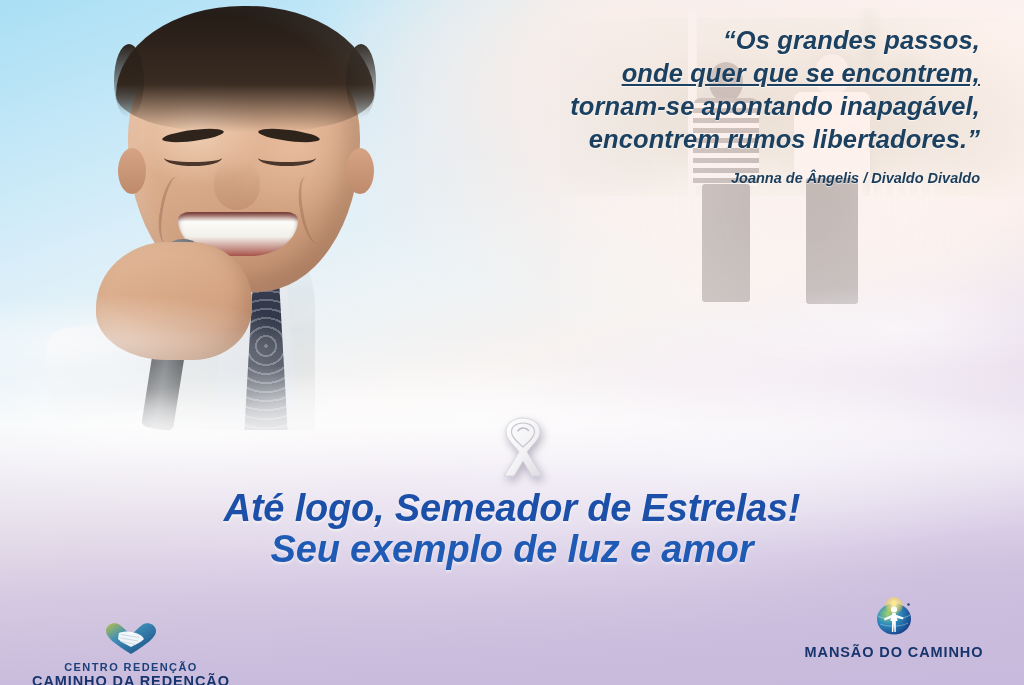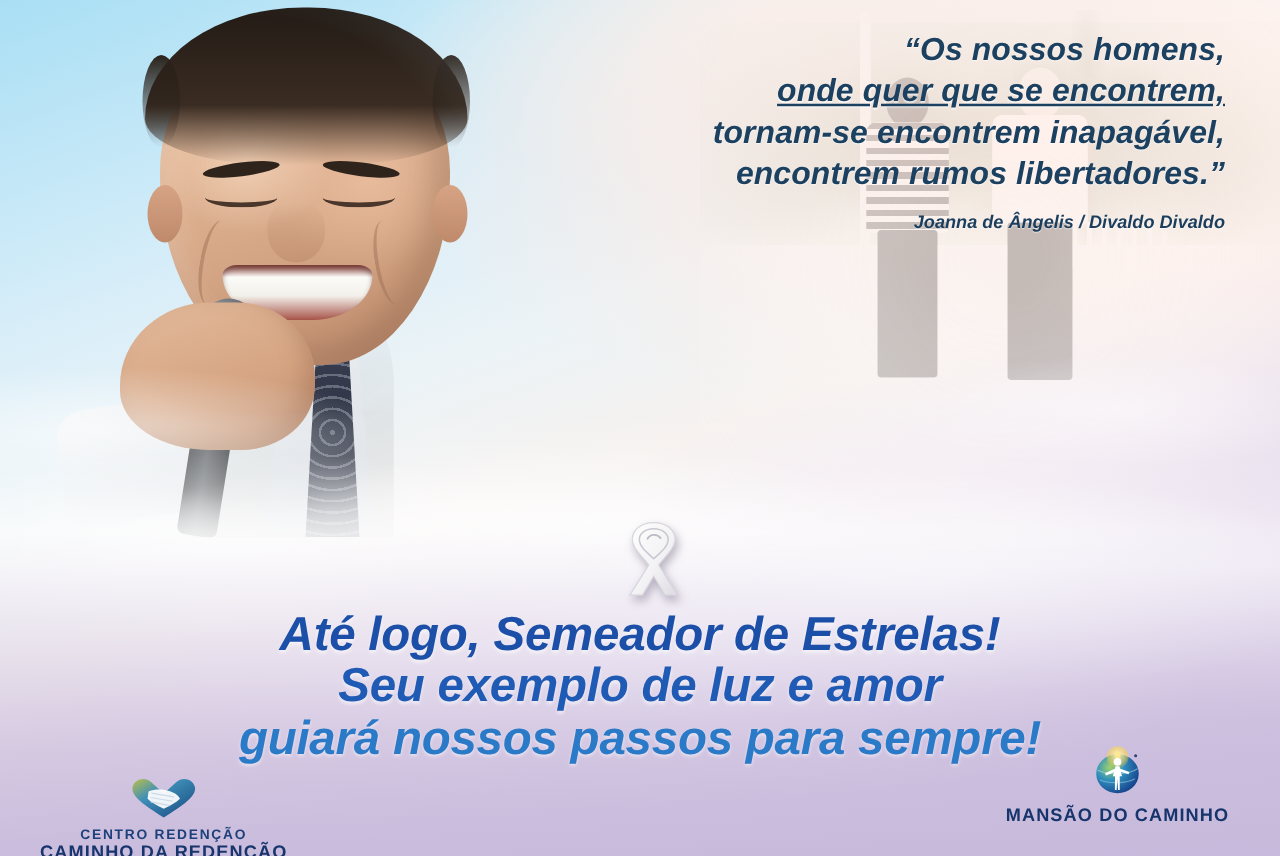--- a/index.html
+++ b/index.html
@@ -381,23 +381,23 @@
       <span class="stem"></span>
     </div>
     <div class="p-hand"></div>
   </div>
 
   <div class="bg-layer sky-cloudbank"></div>
   <div class="bg-layer sky-mist-mid"></div>
   <div class="bg-layer sky-lavender-bottom"></div>
 
   <div class="quote">
-    <span class="quote-line" style="color: rgb(27, 64, 96);">“Os nossos homens,</span>
+    <span class="quote-line" style="color: rgb(27, 64, 96);">“Os grandes passos,</span>
     <span class="quote-line" style="color: rgb(27, 64, 96); text-decoration: underline;">onde quer que se encontrem,</span>
-    <span class="quote-line" style="color: rgb(27, 64, 96);">tornam-se encontrem inapagável,</span>
+    <span class="quote-line" style="color: rgb(27, 64, 96);">tornam-se apontando inapagável,</span>
     <span class="quote-line" style="color: rgb(27, 64, 96);">encontrem rumos libertadores.”</span>
     <span class="quote-author">Joanna de Ângelis / Divaldo Divaldo</span>
   </div>
 
   <div class="ribbon-wrap">
     <svg width="62" height="72" viewBox="0 0 62 72" aria-hidden="true">
       <defs>
         <linearGradient id="rg" x1="0" y1="0" x2="1" y2="1">
           <stop offset="0%" stop-color="#ffffff"></stop>
           <stop offset="55%" stop-color="#f3f2f4"></stop>
@@ -406,21 +406,20 @@
       </defs>
       <path d="M31 6 C20 6 13 13 14 21 C15 28 22 33 27 40 L12 64 L22 64 L31 49 L40 64 L50 64 L35 40 C40 33 47 28 48 21 C49 13 42 6 31 6 Z" fill="url(#rg)" stroke="#d7d5dd" stroke-width="1"></path>
       <path d="M31 11 C24 11 19 15 19.5 20.5 C20 25.5 25 29.5 31 35 C37 29.5 42 25.5 42.5 20.5 C43 15 38 11 31 11 Z" fill="none" stroke="#c9c7d1" stroke-width="1.2"></path>
       <path d="M26 19 C28 15 34 15 36.5 18.5" fill="none" stroke="#bdbbc6" stroke-width="1.4" stroke-linecap="round"></path>
     </svg>
   </div>
 
   <div class="headline">
     <span class="hl hl-1" style="color: rgb(28, 79, 168);">Até logo, Semeador de Estrelas!</span>
     <span class="hl hl-2" style="color: rgb(31, 90, 180);">Seu exemplo de luz e amor</span>
-    <span class="hl hl-3" style="color: rgb(42, 122, 200);">guiará nossos passos para sempre!</span>
   </div>
 
   <div class="logo-left">
     <span class="logo-mark">
       <svg width="56" height="36" viewBox="0 0 56 36" aria-hidden="true">
         <defs>
           <linearGradient id="hg" x1="0" y1="0" x2="1" y2="1">
             <stop offset="0%" stop-color="#b9c04a"></stop>
             <stop offset="35%" stop-color="#3f8fb8"></stop>
             <stop offset="100%" stop-color="#16467f"></stop>

